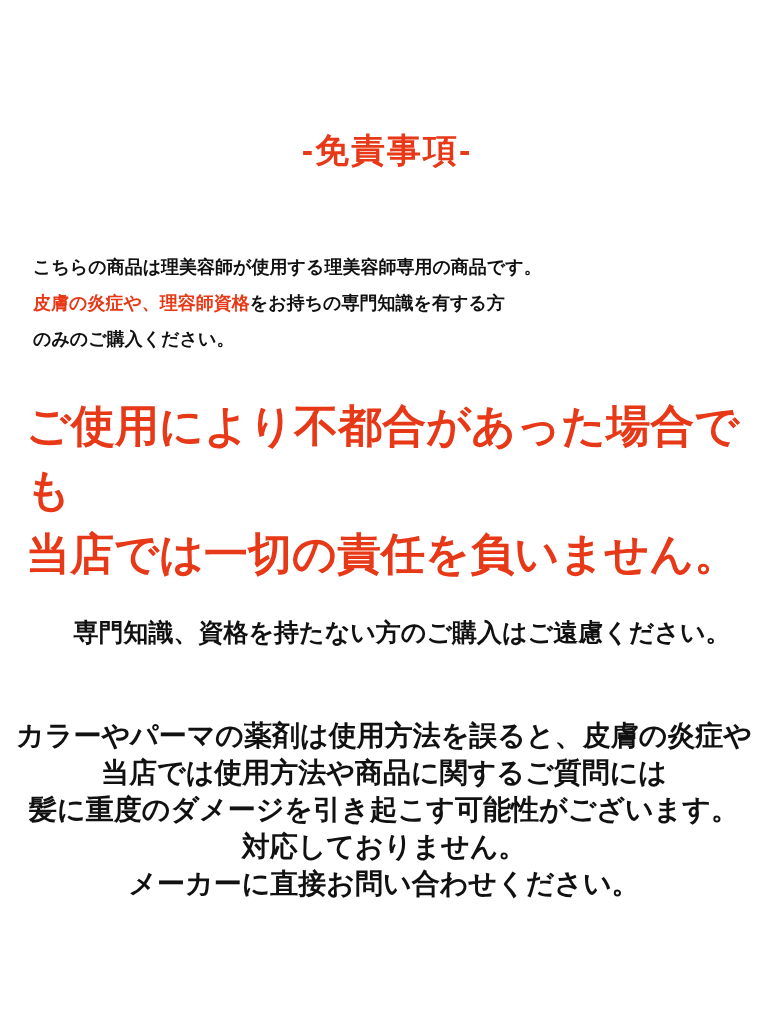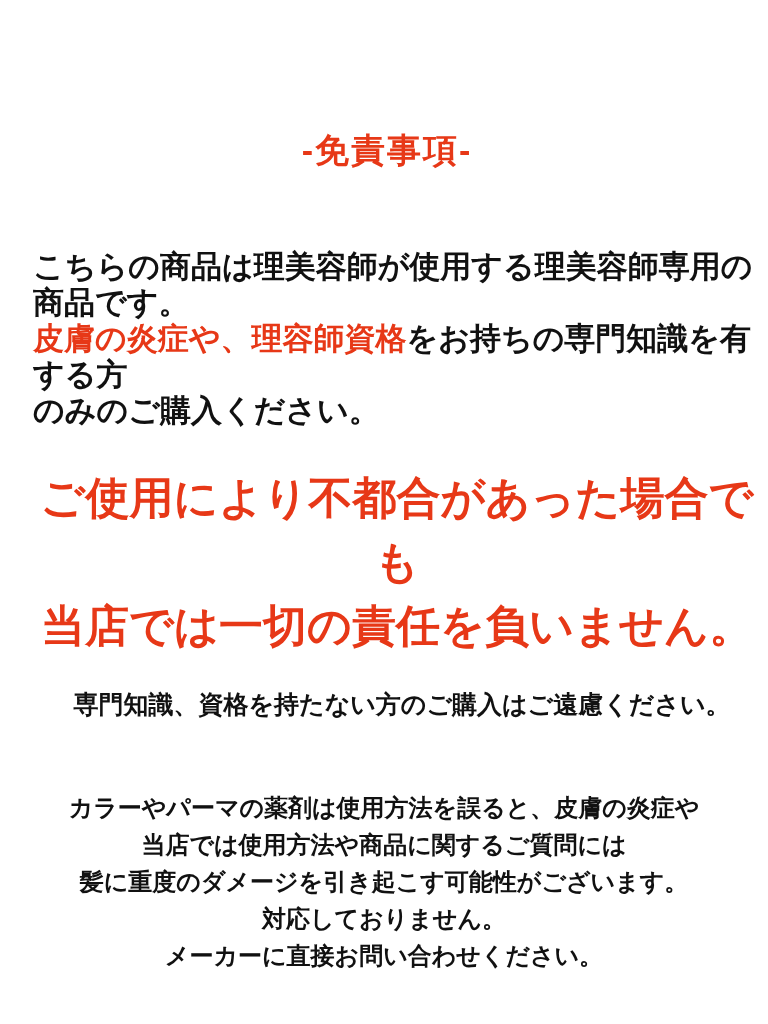--- a/index.html
+++ b/index.html
@@ -36,45 +36,44 @@
     font-size:37px;
     line-height:40px;
     letter-spacing:1px;
     color:var(--red);
   }
   .pro-notice{
     margin-top:81px;
     padding-left:33px;
     padding-right:8px;
     text-align:left;
-    font-size:31px;
+    font-size:18px;
     line-height:36px;
   }
   .pro-notice .line{display:block;}
   .red-text{color:var(--red);}
   .liability{
     margin:37px 0 16px 0;
-    text-align:center;
     font-size:44px;
     line-height:64px;
     color:var(--red);
     padding-left:26px;
   }
   .liability .line{display:block;}
   .refrain{
     margin:31px 0 0 0;
     text-align:center;
     font-size:25px;
     line-height:30px;
     padding-left:36px;
   }
   .caution{
     margin:70px 0 0 0;
     text-align:center;
-    font-size:24px;
+    font-size:28px;
     line-height:37px;
   }
   .caution .line{display:block;}
 </style>
 </head>
 <body>
 
 <div class="page">
 
   <h1 class="title-line1">-免責事項-</h1>

